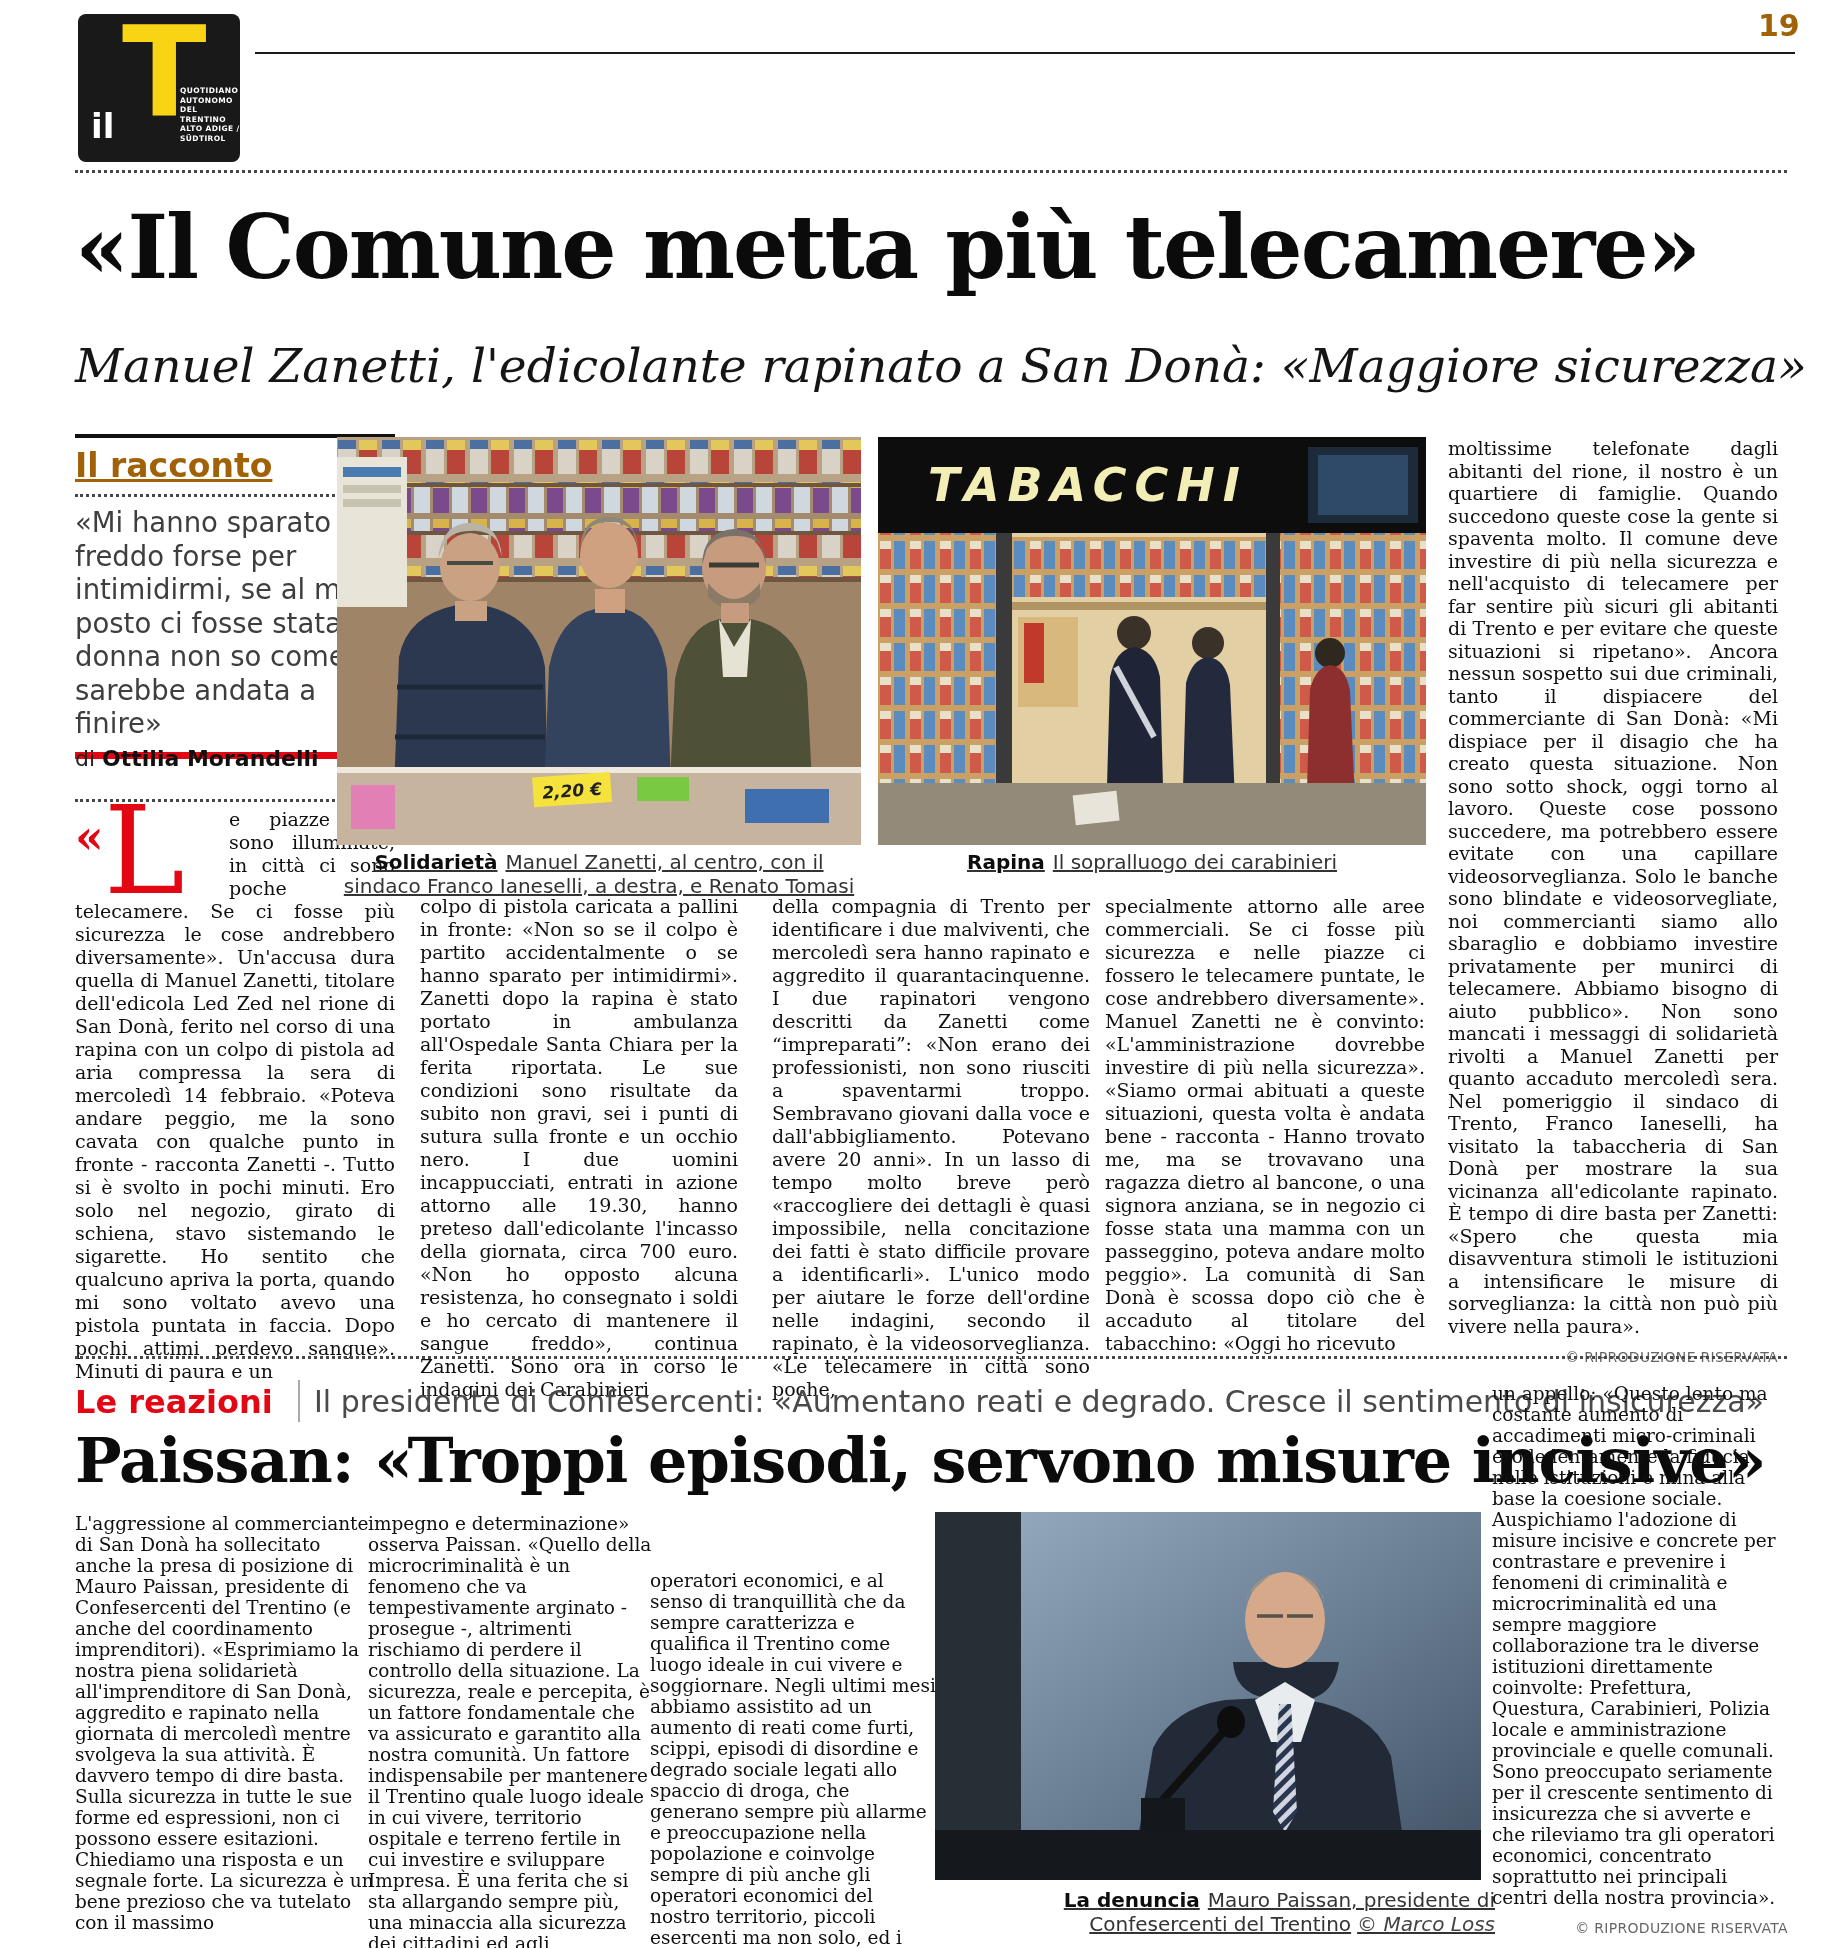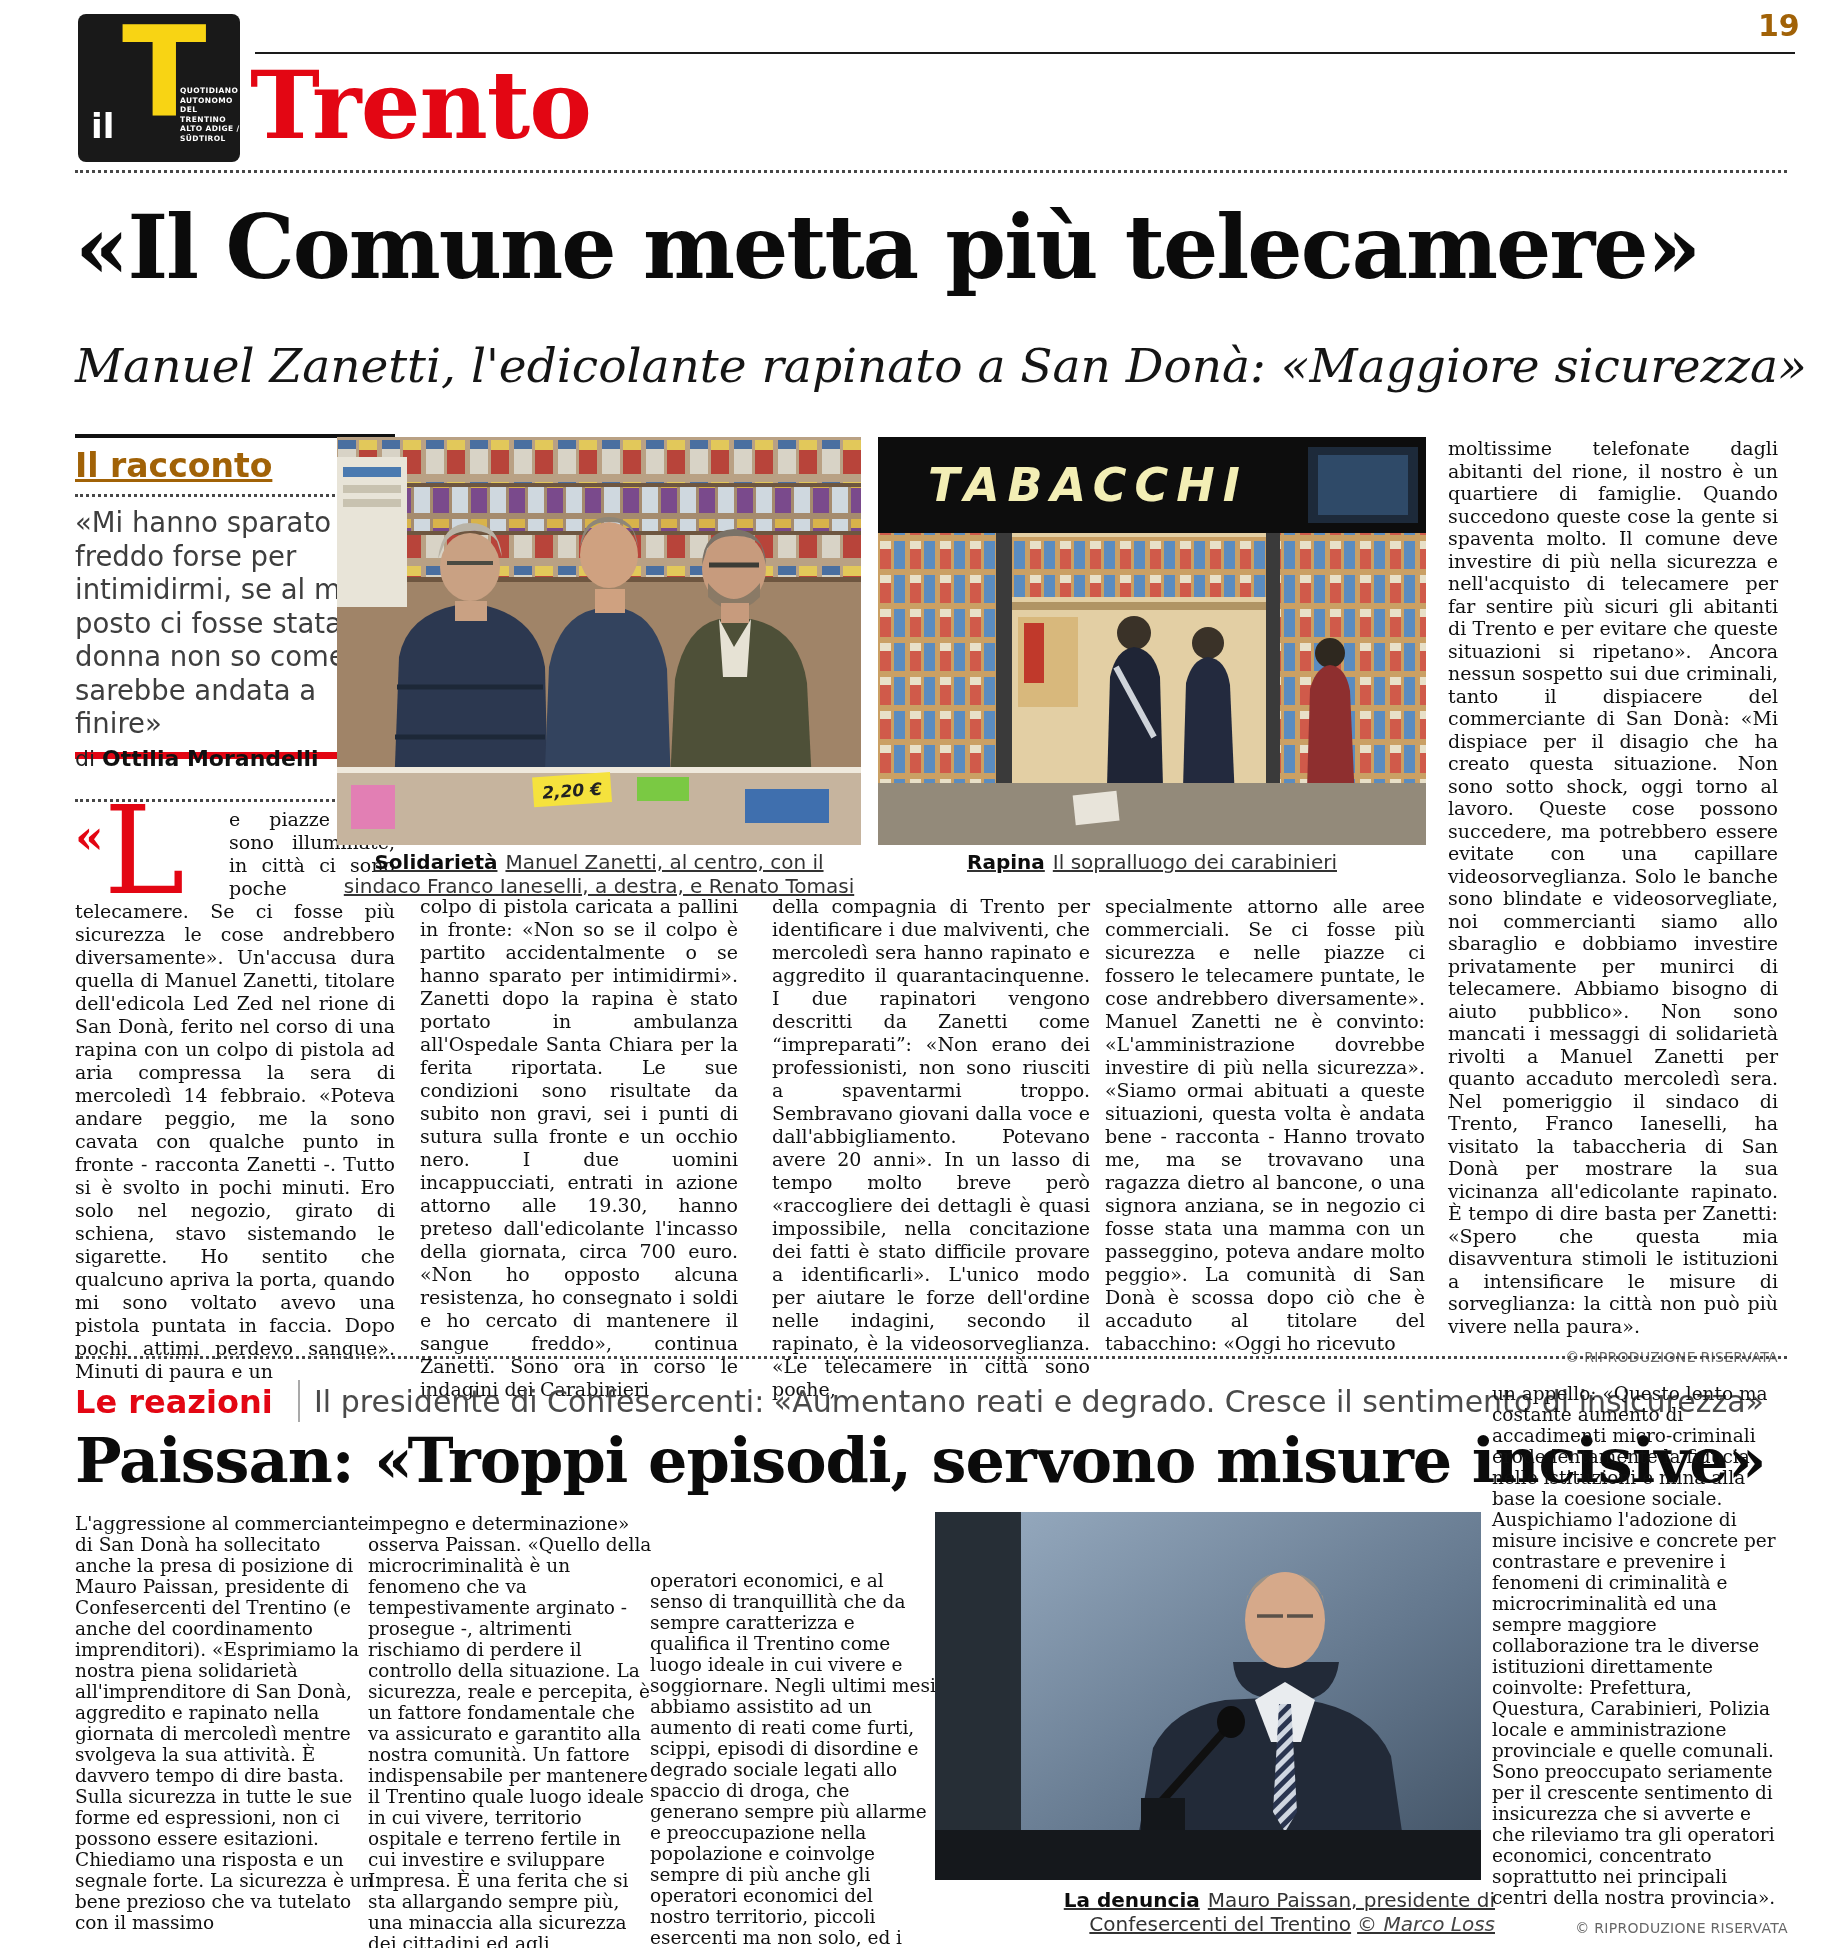--- a/index.html
+++ b/index.html
@@ -69,21 +69,20 @@
 
 <div id="canvas">
 
   <div class="abs logo">
     <span class="t-letter">T</span>
     <span class="il-word">il</span>
     <span class="tagline">QUOTIDIANO AUTONOMO DEL TRENTINO ALTO ADIGE / SÜDTIROL</span>
   </div>
   <div class="abs header-rule"></div>
   <div class="abs page-number">19</div>
-  <div class="abs section-title">Trento</div>
   <div class="abs dotted dotted-top"></div>
 
   <div class="abs headline-1">«Il Comune metta più telecamere»</div>
   <div class="abs subhead-1">Manuel Zanetti, l'edicolante rapinato a San Donà: «Maggiore sicurezza»</div>
 
   <div class="abs box-topbar"></div>
   <div class="abs box-label">Il racconto</div>
   <div class="abs dotted dotted-box"></div>
   <div class="abs pull-quote">«Mi hanno sparato a freddo forse per intimidirmi, se al mio posto ci fosse stata una donna non so come sarebbe andata a finire»</div>
   <div class="abs byline-redbar"></div>

